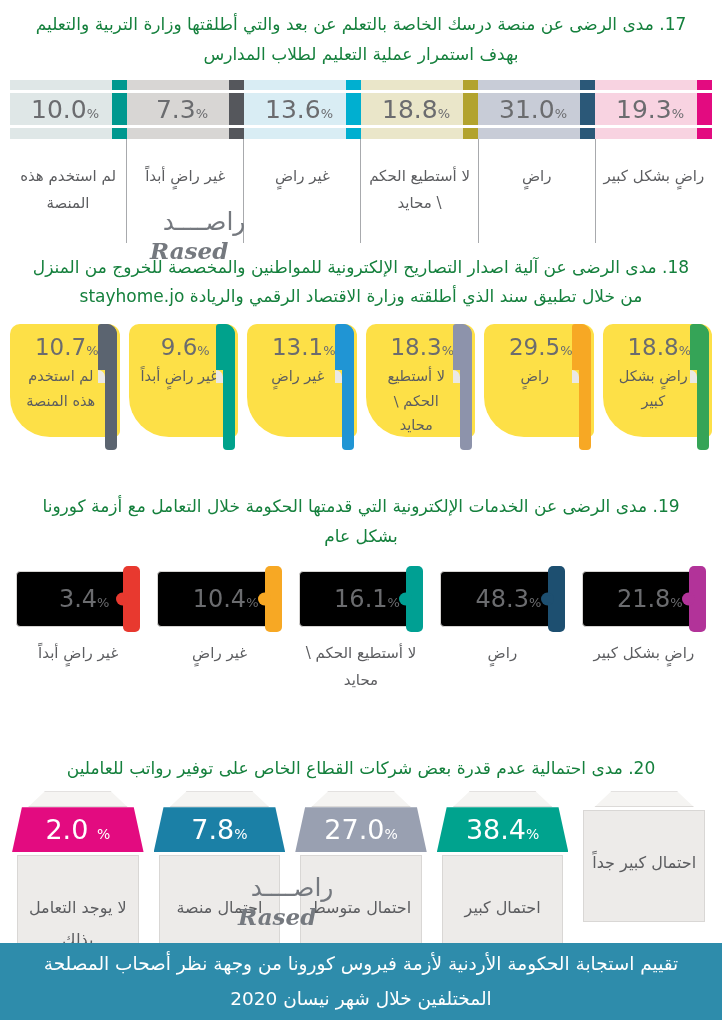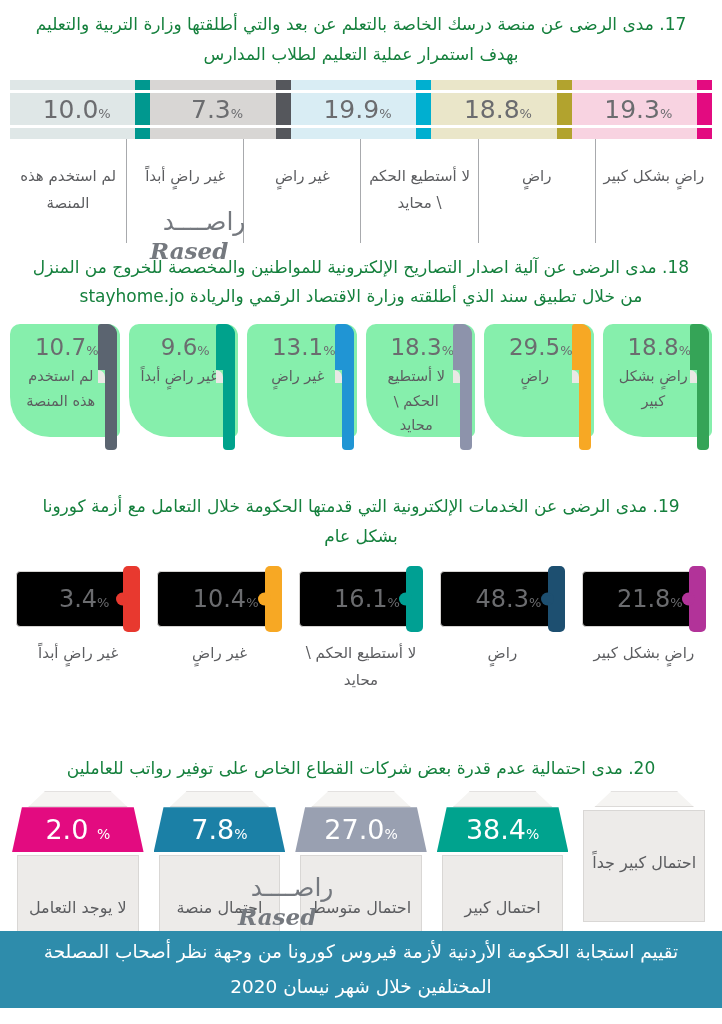--- a/index.html
+++ b/index.html
@@ -26,21 +26,21 @@
 
   
   .wm { position:absolute; color:#75797f; text-align:center; line-height:1.1; }
   .wm .ar { font-size:25px; letter-spacing:1px; }
   .wm .en { font-family:"DejaVu Serif", serif; font-style:italic; font-weight:bold; font-size:23px; margin-top:2px; margin-right:30px; }
   .wm1 { left:150px; top:208px; }
   .wm2 { left:238px; top:874px; }
 
   
   .cards18 { margin:12px 10px 0; display:flex; gap:9px; height:128px; }
-  .card18 { flex:1; position:relative; height:113px; background:#86efac;
+  .card18 { flex:1; position:relative; height:113px; background:#fde047;
             border-radius:10px 12px 6px 40px; }
   .rib18 { position:absolute; top:0; right:3px; width:12px; height:126px; background:var(--c);
            border-radius:0 10px 4px 4px; }
   .ribtop18 { position:absolute; top:0; right:3px; width:19px; height:46px; background:var(--c);
               border-radius:3px 11px 0 0; }
   .ribtop18::after { content:''; position:absolute; left:0; top:100%; width:7px; height:13px;
                      background:#eae8e5; border-radius:0 9px 0 0; }
   .val18 { margin:10px 20px 0 24px; text-align:center; }
   .val18 .pwrap { font-size:23px; }
   .lbl18 { margin:4px 18px 0 10px; text-align:center; font-size:14.5px; color:#5c5d60; line-height:1.7; }
@@ -66,53 +66,59 @@
            box-shadow:inset 0 0 0 1px #dcdad8; }
   .band20 { height:45px; display:flex; align-items:center; justify-content:center;
             clip-path:polygon(7.5% 0, 92.5% 0, 100% 100%, 0 100%); color:#fff; background:var(--c); }
   .band20 .pwrap { color:#fff; font-size:27px; }
   .band20 .psign { font-size:14px; }
   .body20 { margin:3px 5px 0; height:112px; background:#edebe9; border:1px solid #d9d7d5;
             text-align:center; padding-top:36px; font-size:16px; color:#5c5d60; line-height:2;
             box-sizing:border-box; }
 
   
-  .footer { position:absolute; left:0; right:0; bottom:16px; height:77px; display:flex;
+  .footer { position:absolute; left:0; right:0; bottom:4px; height:77px; display:flex;
             align-items:center; justify-content:center; text-align:center; color:#ffffff;
             font-size:18.5px; font-weight:500; line-height:1.85; padding:0 42px; box-sizing:border-box; }
 </style>
 </head>
 <body>
 
 <div class="page">
 
   <section>
     <h2 class="qtitle">17. مدى الرضى عن منصة درسك الخاصة بالتعلم عن بعد والتي أطلقتها وزارة التربية والتعليم بهدف استمرار عملية التعليم لطلاب المدارس</h2>
 
     <div class="bar17">
 
         <div class="seg17">
           <div class="blk17" style="--c: #e30b80;"></div>
           <div class="tint17" style="--c: #f8d3e1;">
             <span class="pwrap"><span class="pnum17">19.3</span><span class="psign">%</span></span>
           </div>
         </div>
 
+        <div class="seg17">
+          <div class="blk17" style="--c: #2b5878;"></div>
+          <div class="tint17" style="--c: #c8ccd7;">
+            <span class="pwrap"><span class="pnum17">31.0</span><span class="psign">%</span></span>
+          </div>
+        </div>
 
         <div class="seg17">
           <div class="blk17" style="--c: #b2a32e;"></div>
           <div class="tint17" style="--c: #eae6c9;">
             <span class="pwrap"><span class="pnum17">18.8</span><span class="psign">%</span></span>
           </div>
         </div>
 
         <div class="seg17">
           <div class="blk17" style="--c: #00afd0;"></div>
           <div class="tint17" style="--c: #d9edf4;">
-            <span class="pwrap"><span class="pnum17">19.9</span><span class="psign">%</span></span>
+            <span class="pwrap"><span class="pnum17">13.6</span><span class="psign">%</span></span>
           </div>
         </div>
 
         <div class="seg17">
           <div class="blk17" style="--c: #55575c;"></div>
           <div class="tint17" style="--c: #d8d6d4;">
             <span class="pwrap"><span class="pnum17">7.3</span><span class="psign">%</span></span>
           </div>
         </div>
 

